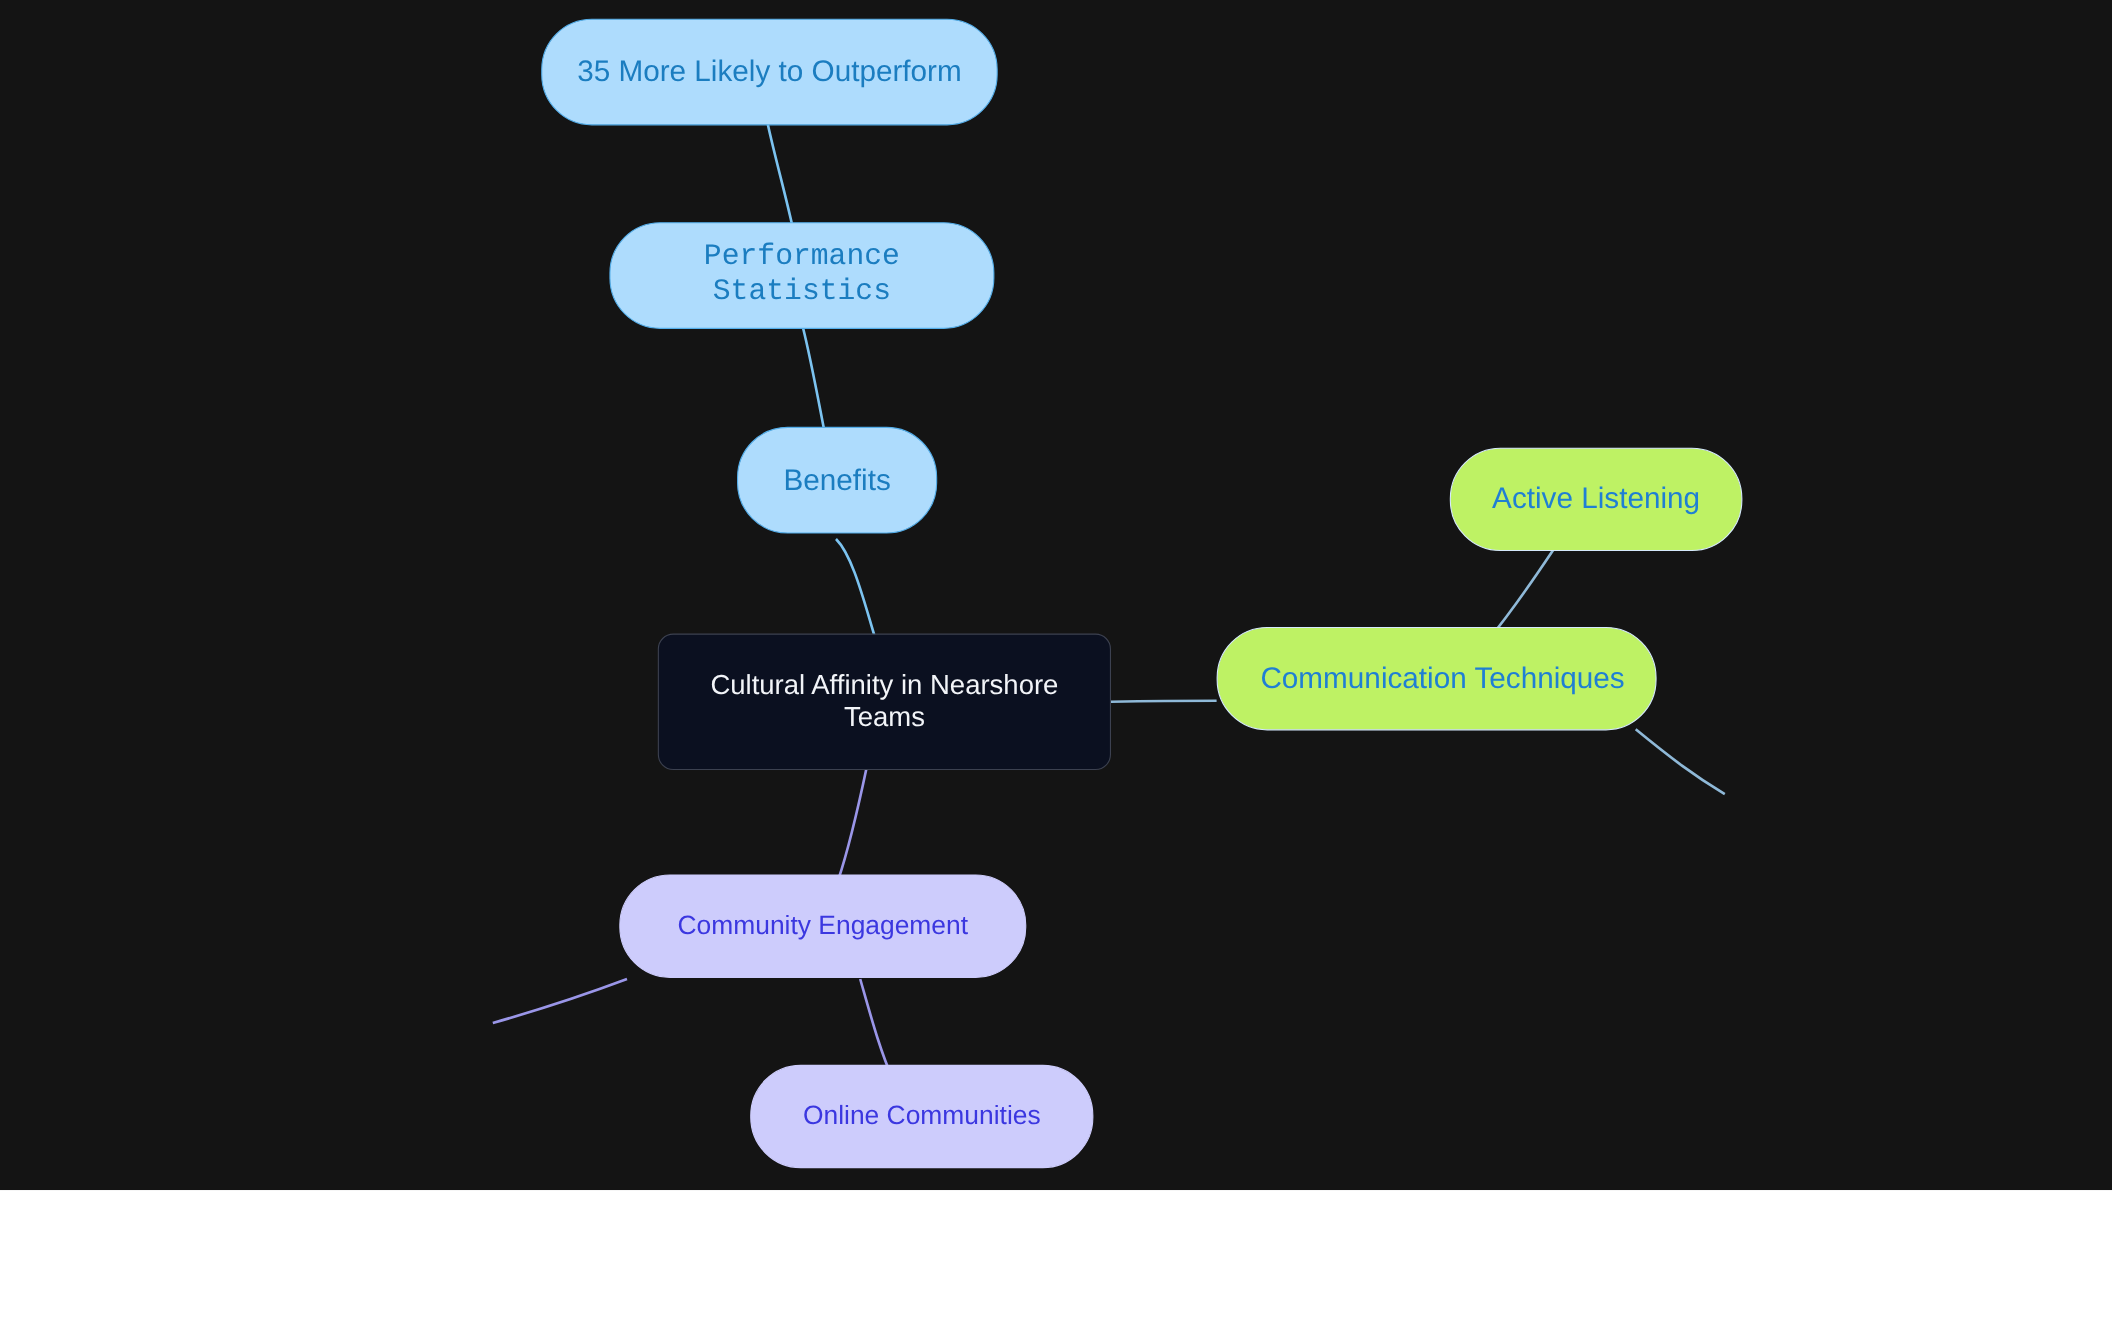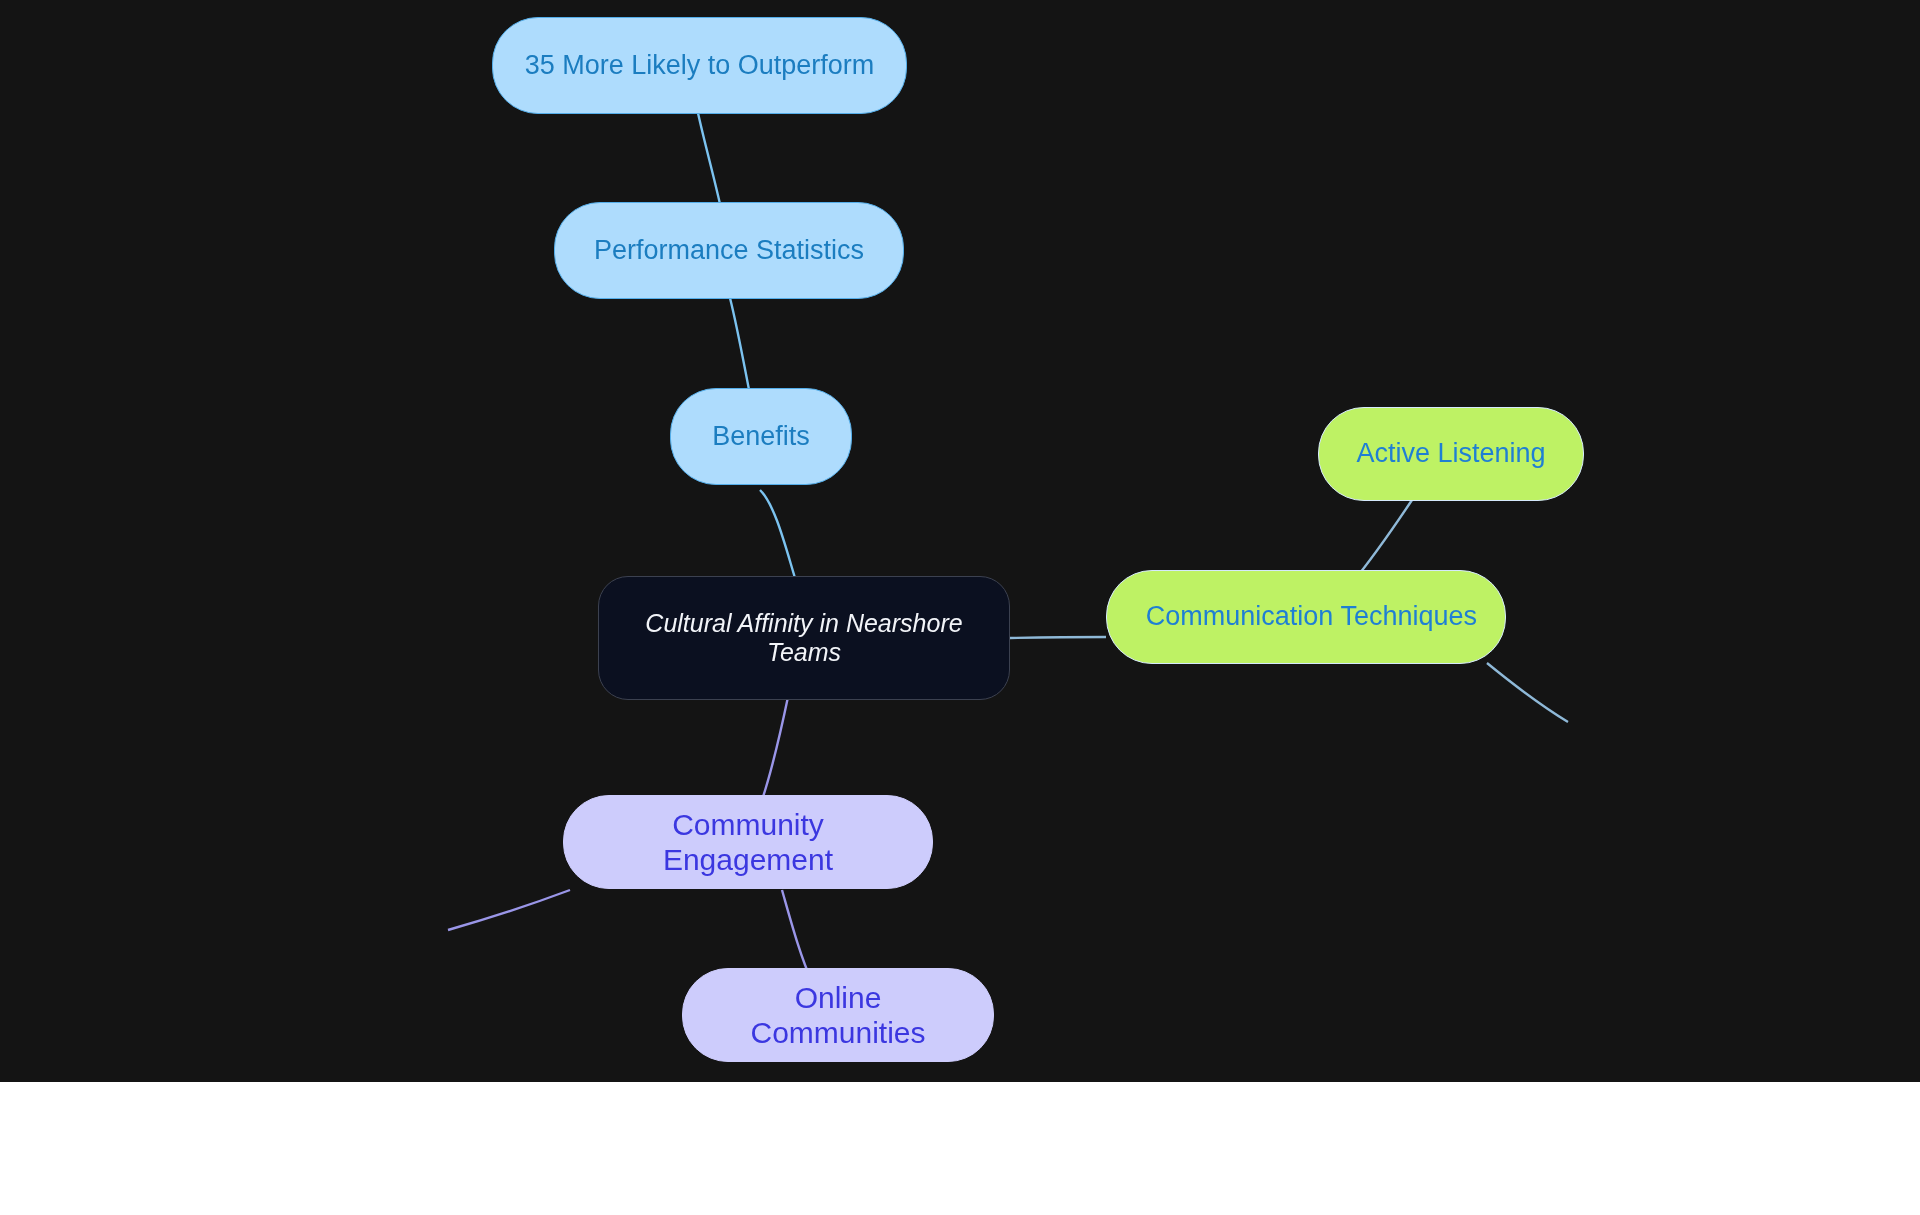--- a/index.html
+++ b/index.html
@@ -46,44 +46,43 @@
     text-align: center;
     border-radius: 46px;
     border: 1px solid transparent;
     line-height: 1.18;
     white-space: pre-line;
   }
   .node.root {
     background: #0b1020;
     border-color: #3c4150;
     color: #f2f4f8;
-    border-radius: 30px;
+    border-radius: 14px;
     font-size: 25px;
     padding: 0 26px;
-    font-style: italic;
   }
   .node.blue-a {
     background: #aedcfd;
     border-color: #54aeea;
     color: #1b7dc0;
     font-size: 27px;
     padding: 0 28px;
   }
   .node.blue-b {
     background: #bef264;
     border-color: #d5e9fd;
     color: #1f7fd4;
     font-size: 27px;
     padding: 0 28px;
   }
   .node.purple {
     background: #cdccfc;
     border-color: #cdccfc;
     color: #3b37e0;
-    font-size: 30px;
+    font-size: 24px;
     padding: 0 28px;
   }
   #footer {
     position: absolute;
     left: 0;
     top: 1082px;
     width: 1920px;
     height: 133px;
     background: #ffffff;
   }
@@ -104,21 +103,21 @@
       <path d="M 1487 663 C 1520 690 1540 705 1568 722" fill="none" stroke="#8fb9d8" stroke-width="2.4"></path>
       <path d="M 788 697 C 780 735 772 770 762 800" fill="none" stroke="#9a96e8" stroke-width="2.4"></path>
       <path d="M 570 890 C 530 905 490 918 448 930" fill="none" stroke="#9a96e8" stroke-width="2.4"></path>
       <path d="M 782 890 C 792 925 800 955 812 982" fill="none" stroke="#9a96e8" stroke-width="2.4"></path>
     </svg>
 
     <div class="node blue-a" style="left:492px; top:17px; width:415px; height:97px;">
       <span>35 More Likely to Outperform</span>
     </div>
 
-    <div class="node blue-a" style="left:554px; top:202px; width:350px; height:97px;">
+    <div class="node blue-a" style="left:554px; top:202px; width:350px; height:97px;font-family:Liberation Mono, monospace;">
       <span>Performance Statistics</span>
     </div>
 
     <div class="node blue-a" style="left:670px; top:388px; width:182px; height:97px;">
       <span>Benefits</span>
     </div>
 
     <div class="node root" style="left:598px; top:576px; width:412px; height:124px;">
       <span>Cultural Affinity in Nearshore
 Teams</span>

